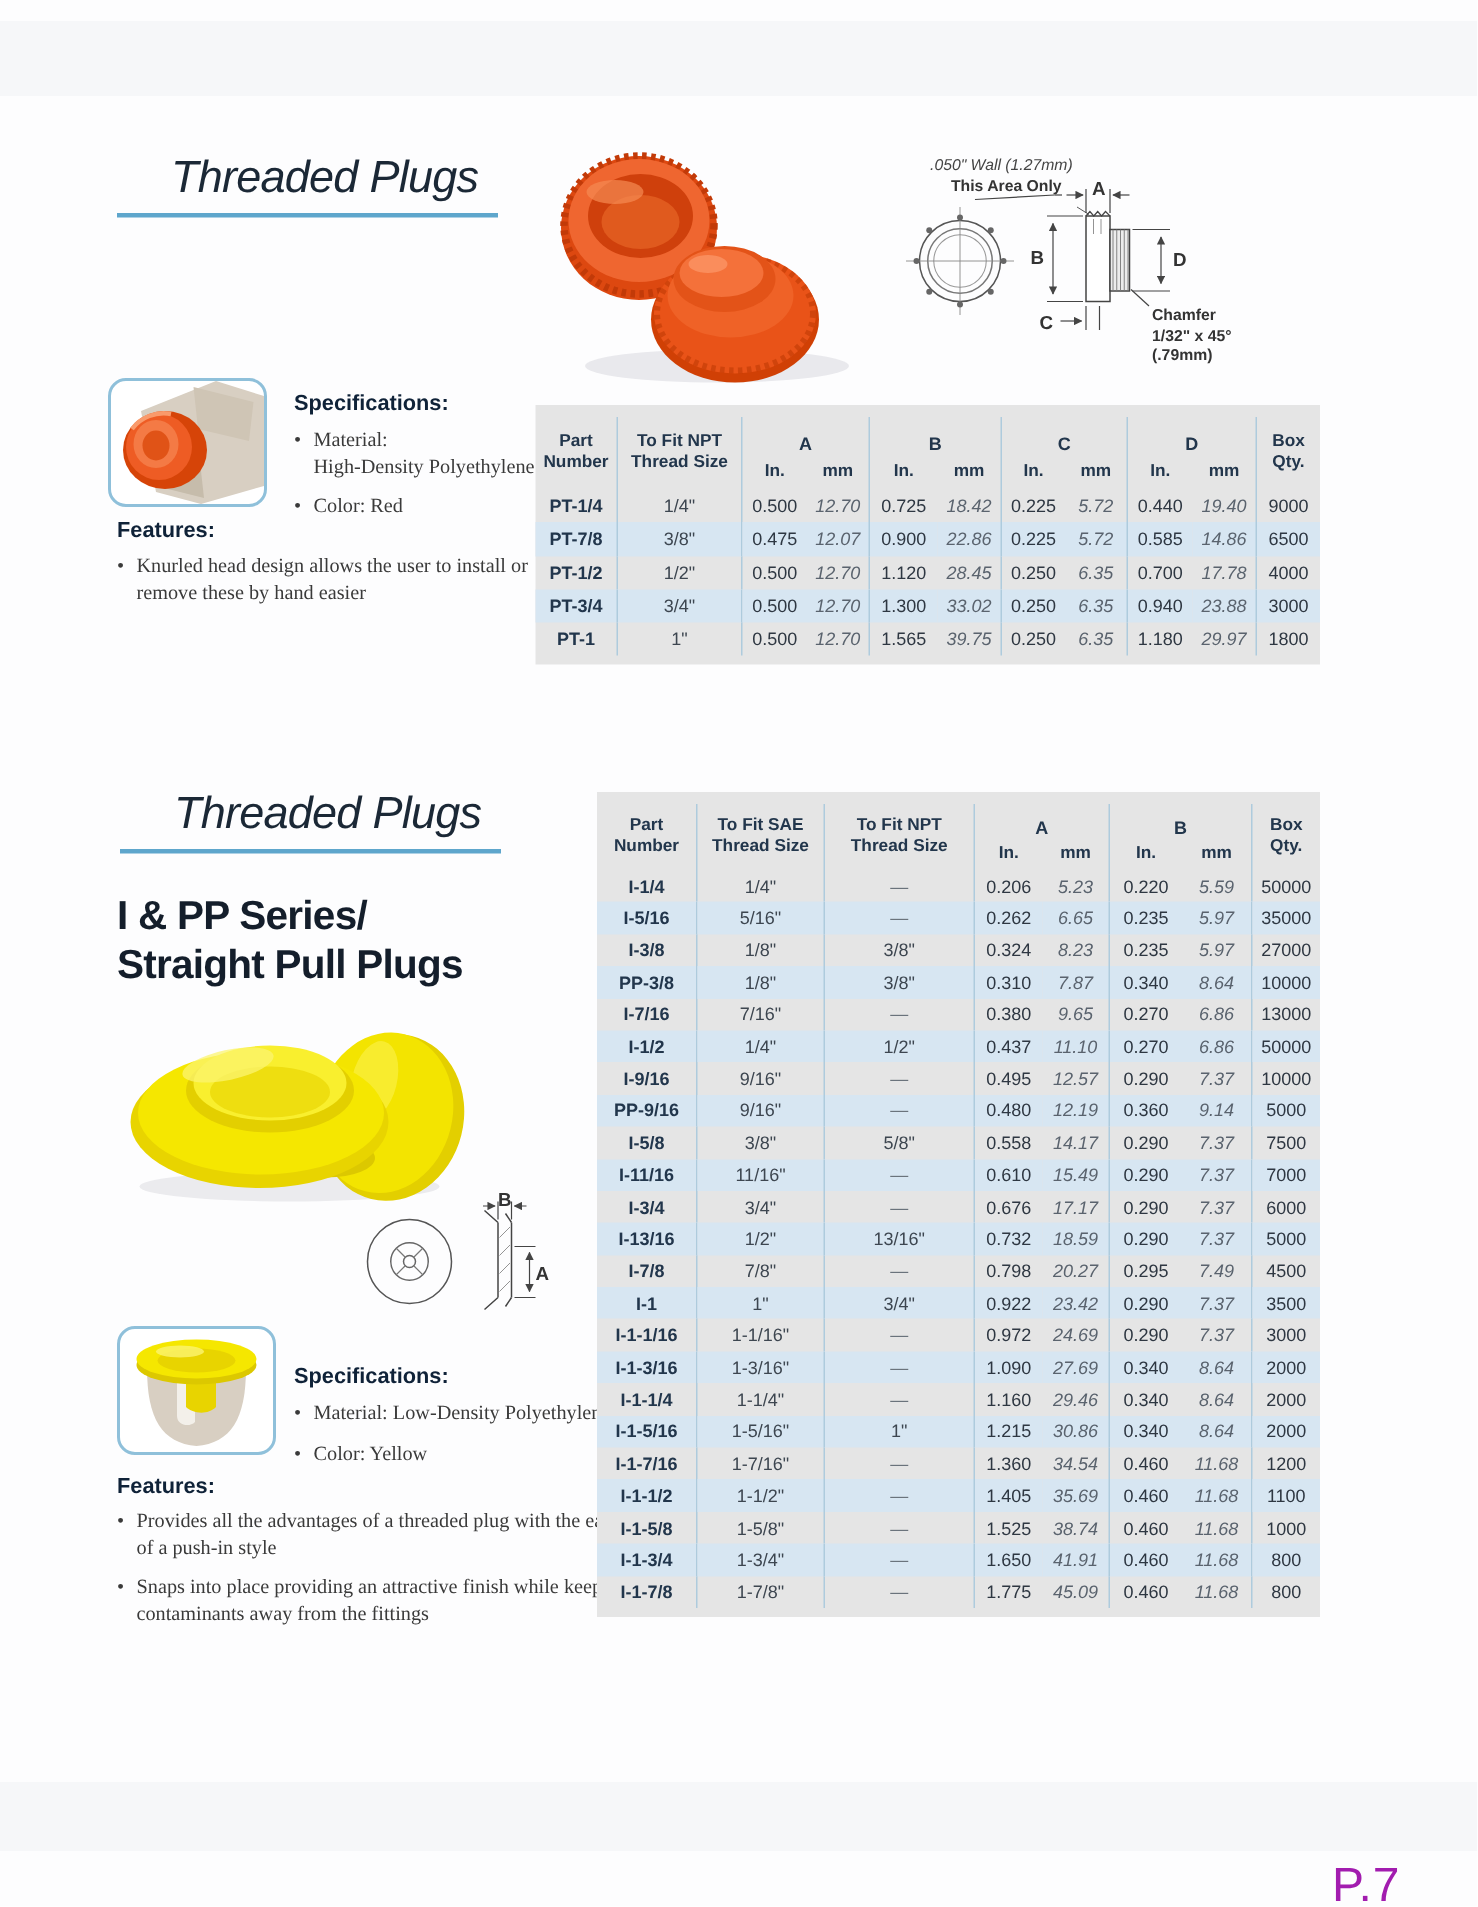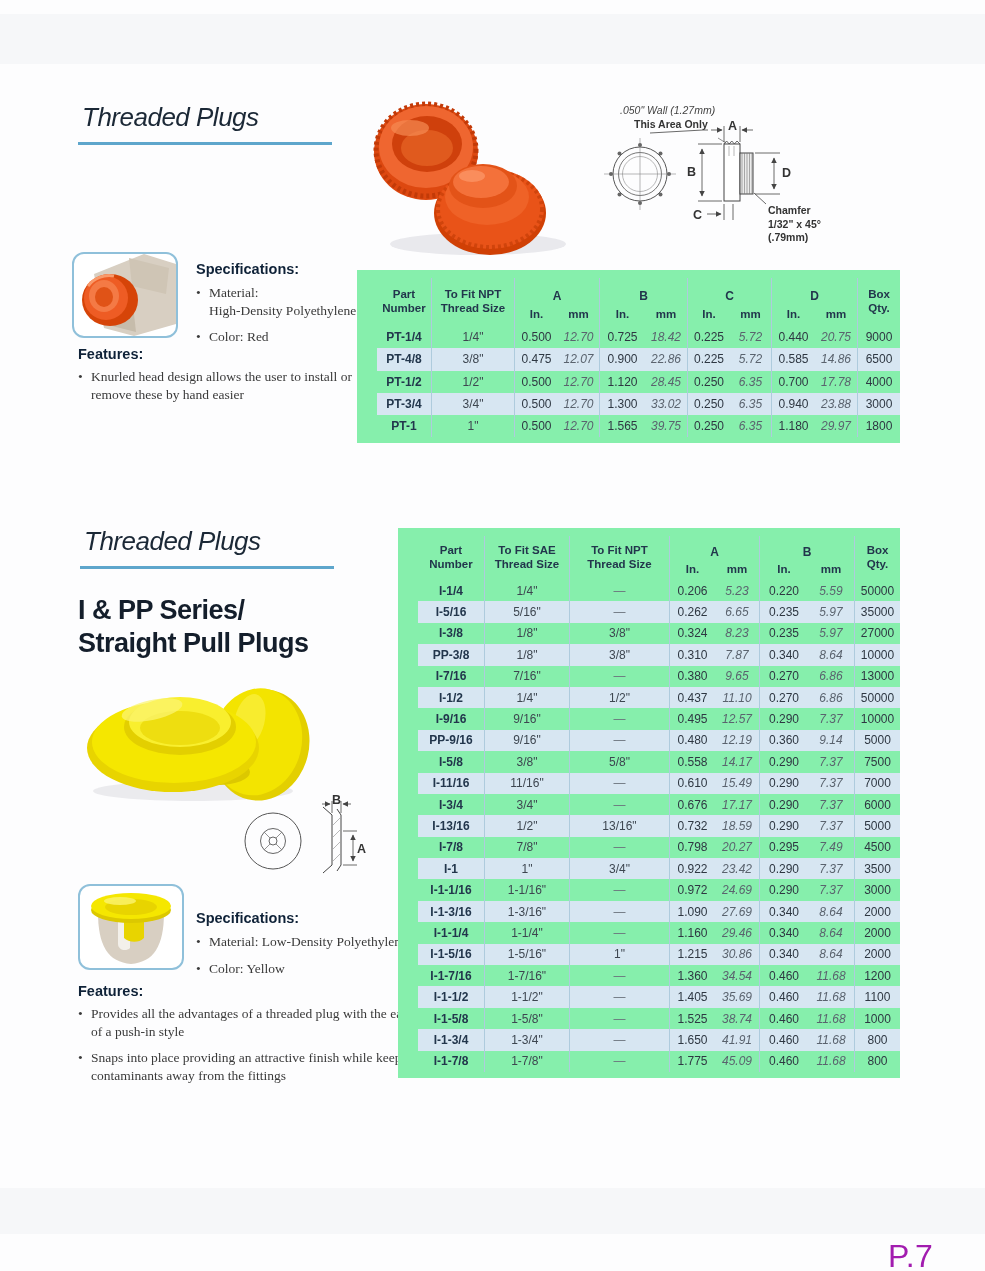--- a/index.html
+++ b/index.html
@@ -1,35 +1,35 @@
 <!DOCTYPE html>
 <html><head>
 <meta charset="utf-8">
 <style>
   html,body{margin:0;padding:0;background:#ffffff;}
   .page{position:relative;width:985px;height:1271px;background:#fdfdfe;overflow:hidden;
         font-family:"Liberation Sans", sans-serif;}
   .shade{position:absolute;background:#f6f7f9;}
   
-  .eyebrow{position:absolute;font-style:italic;font-size:26px;color:#1b2836;letter-spacing:-0.5px;}
+  .eyebrow{position:absolute;font-style:italic;font-size:30px;color:#1b2836;letter-spacing:-0.5px;margin-left:32px;}
   .rule{position:absolute;height:2.5px;background:#5ea6cc;}
   .series-title{position:absolute;font-size:27px;font-weight:bold;color:#141e2b;line-height:1.22;
                 letter-spacing:-0.5px;white-space:pre-line;}
   .prelines{white-space:pre-line;}
   
   .subhead{position:absolute;font-size:14.5px;font-weight:bold;color:#0f2238;}
   .blist{position:absolute;margin:0;padding:0;list-style:none;font-family:Liberation Serif, serif;}
   .blist li{position:relative;padding-left:13px;font-size:13.5px;color:#3a3a3a;line-height:1.3;
             margin-bottom:9px;white-space:pre-line;}
   .blist li::before{content:"•";position:absolute;left:0;top:0;color:#3a3a3a;}
   
   .photo{position:absolute;}
   .thumb{position:absolute;background:#fff;border:2.5px solid #8fc0da;border-radius:12px;overflow:hidden;}
   
-  .tbl-panel{position:absolute;background:#86efac;padding-top:8px;padding-bottom:6px;padding-left:20px;}
+  .tbl-panel{position:absolute;background:#e5e5e5;padding-top:8px;padding-bottom:6px;}
   .pt-panel{left:357px;top:270px;width:523px;}
   .ipp-panel{left:398px;top:528px;width:482px;}
   .tbl-head,.tbl-body{display:grid;}
   .pt-cols{grid-template-columns:55px 83px 43px 42px 45px 43px 42px 42px 43px 43px 42px;}
   .ipp-cols{grid-template-columns:67px 85px 100px 45px 45px 48px 47px 45px;}
   .pt-head{grid-template-rows:26px 22px;}
   .ipp-head{grid-template-rows:24px 20px;}
   .pt-body{grid-auto-rows:22.3px;}
   .ipp-body{grid-auto-rows:21.4px;}
   .hcell{display:flex;align-items:center;justify-content:center;text-align:center;
@@ -203,23 +203,23 @@
     <div class="tbl-body pt-cols pt-body" id="pt-body">
         <div class="cell c-part sep">PT-1/4</div>
         <div class="cell c-fit sep">1/4"</div>
         <div class="cell">0.500</div>
         <div class="cell c-mm sep">12.70</div>
         <div class="cell">0.725</div>
         <div class="cell c-mm sep">18.42</div>
         <div class="cell">0.225</div>
         <div class="cell c-mm sep">5.72</div>
         <div class="cell">0.440</div>
-        <div class="cell c-mm sep">20.75</div>
+        <div class="cell c-mm sep">19.40</div>
         <div class="cell">9000</div>
-        <div class="cell c-part sep stripe">PT-4/8</div>
+        <div class="cell c-part sep stripe">PT-7/8</div>
         <div class="cell c-fit sep stripe">3/8"</div>
         <div class="cell stripe">0.475</div>
         <div class="cell c-mm sep stripe">12.07</div>
         <div class="cell stripe">0.900</div>
         <div class="cell c-mm sep stripe">22.86</div>
         <div class="cell stripe">0.225</div>
         <div class="cell c-mm sep stripe">5.72</div>
         <div class="cell stripe">0.585</div>
         <div class="cell c-mm sep stripe">14.86</div>
         <div class="cell stripe">6500</div>

